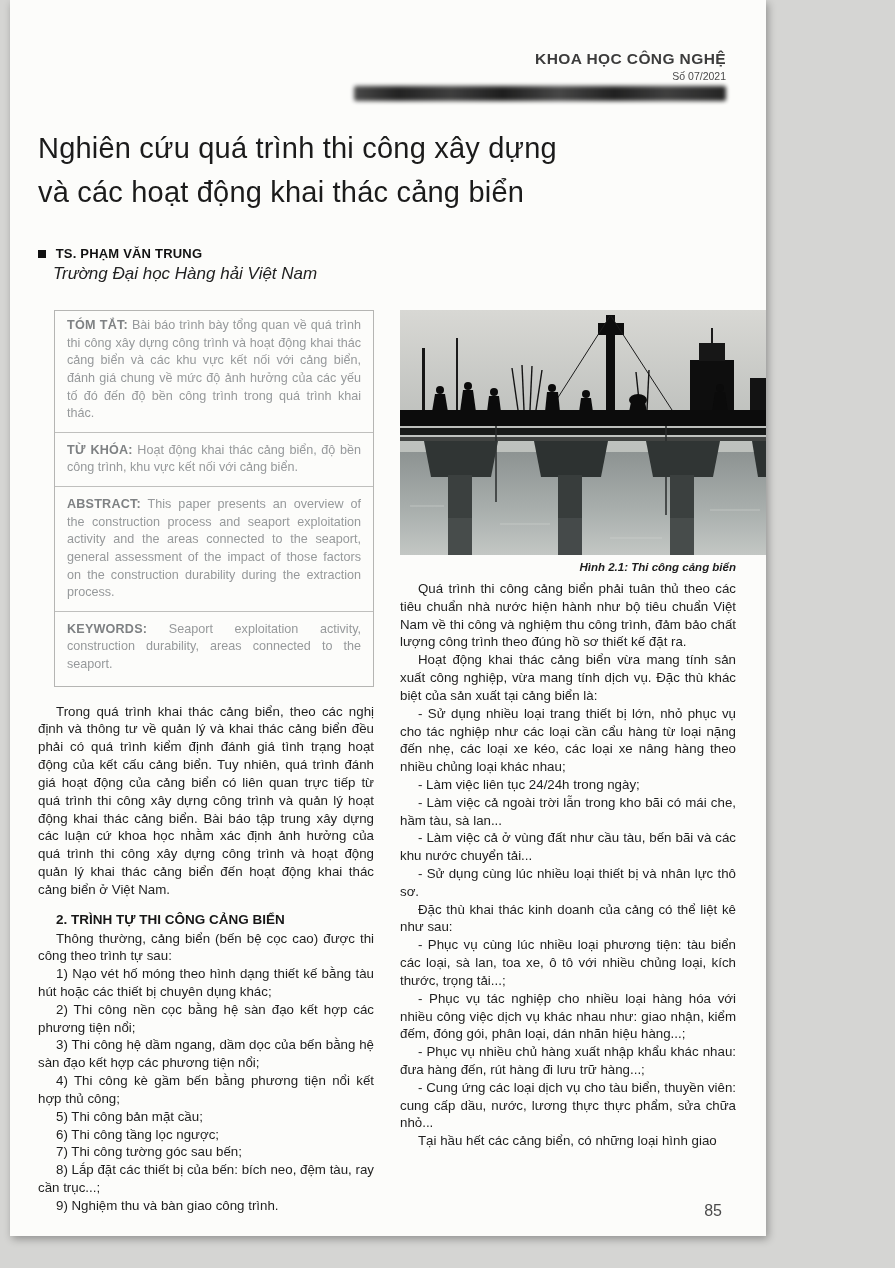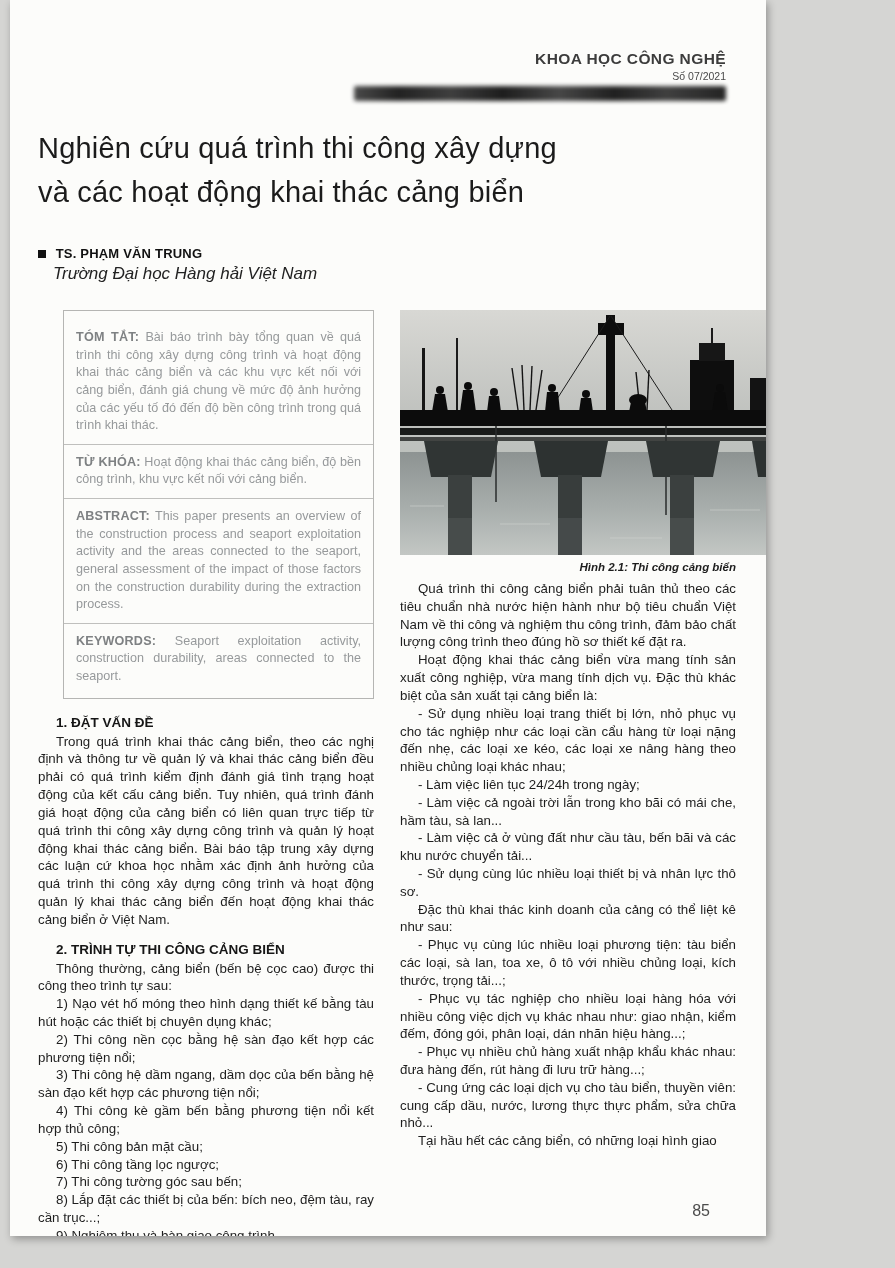--- a/index.html
+++ b/index.html
@@ -22,34 +22,34 @@
   
   .title { margin-top:26px; font-size:29px; font-weight:normal; color:#1b1b1b; line-height:1.5; letter-spacing:.2px; }
   .author { margin-top:32px; font-size:13px; color:#111; }
   .author-bullet { display:inline-block; width:8px; height:8px; background:#111; margin-right:6px; }
   .author-name { font-weight:bold; letter-spacing:.2px; }
   .affil { font-style:italic; font-size:17px; color:#222; margin:3px 0 0 15px; }
   
   .cols { display:flex; gap:26px; margin-top:26px; }
   .col { width:395px; min-width:0; }
   
-  .abs-box { border:1px solid #b5b5b3; margin-left:25px; padding:18px 12px 12px; color:#96999b; }
+  .abs-box { border:1px solid #b5b5b3; margin-left:16px; padding:6px 12px 12px; color:#96999b; }
   .abs-box p { font-size:12.6px; line-height:1.4; text-align:justify; }
   .abs-lbl { font-weight:bold; color:#7e8183; letter-spacing:.2px; }
   .abs-sep { border-top:1px solid #bfbfbd; margin:9px -12px; }
   
   .sec-heading { font-size:13.5px; font-weight:bold; color:#161616; padding-left:18px; margin:13px 0 3px; }
   .bodytext p { font-size:13.3px; line-height:1.34; color:#1e1e1e; text-align:justify; text-indent:18px; }
   .left-first { margin-top:16px; }
   
   .figure { margin-bottom:4px; }
   .photo { width:395px; height:245px; display:block; }
   .caption { text-align:right; font-size:11.5px; font-style:italic; font-weight:bold; color:#1d1d1d; margin:6px 0 7px; }
   
-  .pagenum { position:absolute; right:56px; bottom:16px; font-size:16px; color:#4c4c4c; }
+  .pagenum { position:absolute; right:44px; bottom:16px; font-size:16px; color:#4c4c4c; }
 </style>
 </head>
 <body>
 
 <div class="page">
 
   <div class="header">
     <div class="journal">KHOA HỌC CÔNG NGHỆ</div>
     <div class="issue">Số 07/2021</div>
     <div class="smudge"></div>
@@ -86,21 +86,20 @@
           <span>This paper presents an overview of the construction process and seaport exploitation activity and the areas connected to the seaport, general assessment of the impact of those factors on the construction durability during the extraction process.</span>
         </p>
         <div class="abs-sep"></div>
         <p>
           <span class="abs-lbl">KEYWORDS:</span>
           <span>Seaport exploitation activity, construction durability, areas connected to the seaport.</span>
         </p>
       </div>
 
       <div class="bodytext left-first">
-        <div class="sec-heading">1. ĐẶT VẤN ĐỀ</div>
         <p>Trong quá trình khai thác cảng biển, theo các nghị định và thông tư về quản lý và khai thác cảng biển đều phải có quá trình kiểm định đánh giá tình trạng hoạt động của kết cấu cảng biển. Tuy nhiên, quá trình đánh giá hoạt động của cảng biển có liên quan trực tiếp từ quá trình thi công xây dựng công trình và quản lý hoạt động khai thác cảng biển. Bài báo tập trung xây dựng các luận cứ khoa học nhằm xác định ảnh hưởng của quá trình thi công xây dựng công trình và hoạt động quản lý khai thác cảng biển đến hoạt động khai thác cảng biển ở Việt Nam.</p>
       </div>
 
       <div class="bodytext">
         <div class="sec-heading">2. TRÌNH TỰ THI CÔNG CẢNG BIỂN</div>
         <p>Thông thường, cảng biển (bến bệ cọc cao) được thi công theo trình tự sau:</p>
         <p>1) Nạo vét hố móng theo hình dạng thiết kế bằng tàu hút hoặc các thiết bị chuyên dụng khác;</p>
         <p>2) Thi công nền cọc bằng hệ sàn đạo kết hợp các phương tiện nổi;</p>
         <p>3) Thi công hệ dầm ngang, dầm dọc của bến bằng hệ sàn đạo kết hợp các phương tiện nổi;</p>
         <p>4) Thi công kè gầm bến bằng phương tiện nổi kết hợp thủ công;</p>

